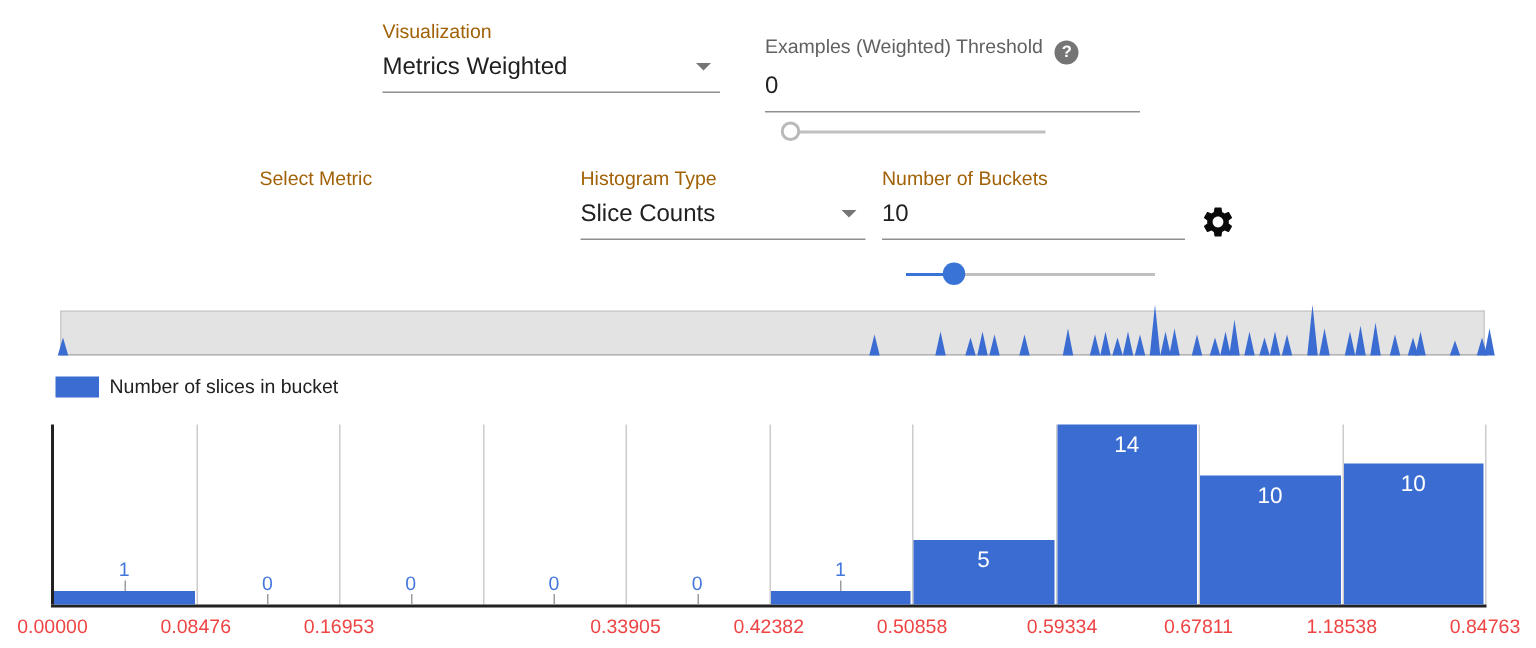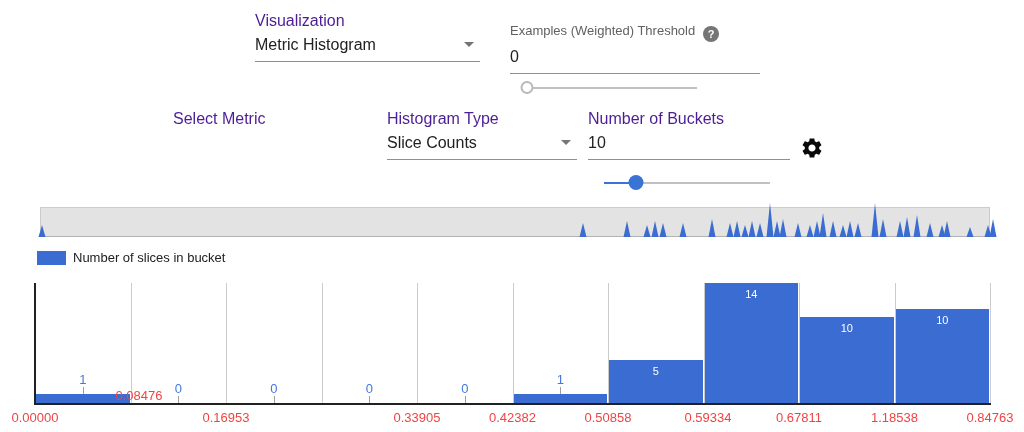--- a/index.html
+++ b/index.html
@@ -1,19 +1,19 @@
 <!DOCTYPE html>
 <html><head>
 <meta charset="utf-8">
 <style>
   html,body{margin:0;padding:0;}
   body{width:1024px;height:432px;position:relative;background:#fff;
        font-family:"Liberation Sans",sans-serif;overflow:hidden;}
   .abs{position:absolute;}
-  .field-label{font-size:16px;color:#4c1d95;line-height:14px;white-space:nowrap;}
+  .field-label{font-size:13px;color:#a16207;line-height:14px;white-space:nowrap;}
   .field-value{font-size:16px;color:#212121;line-height:22px;padding:6px 0 5px 0;
                border-bottom:1px solid #8f8f8f;position:relative;white-space:nowrap;}
   .dd-arrow{position:absolute;right:6px;top:14px;width:0;height:0;
             border-left:5px solid transparent;border-right:5px solid transparent;
             border-top:5px solid #757575;}
   .help-circle{display:inline-block;width:16px;height:16px;border-radius:50%;
                background:#757575;color:#fff;font-size:11px;font-weight:bold;
                text-align:center;line-height:16px;margin-left:8px;vertical-align:-3px;}
   .slider{height:8px;}
   .slider .track{position:absolute;left:0;right:0;top:3px;height:2px;background:#c0c0c0;}
@@ -22,33 +22,33 @@
               background:#fff;border:2px solid #b9b9b9;box-sizing:border-box;transform:translateX(-50%);}
   .thumb-solid{position:absolute;top:-4px;width:15px;height:15px;border-radius:50%;
                transform:translateX(-50%);}
   #overview-strip{background:#e3e3e3;border:1px solid #cccccc;border-bottom-color:#b3b3b3;}
   #legend-row{display:flex;align-items:flex-start;}
   #legend-swatch{width:29px;height:14px;}
   #legend-label{font-size:13px;color:#212121;margin-left:7px;line-height:14px;}
   .gridline{position:absolute;width:1px;background:#cccccc;}
   .axis{position:absolute;background:#212121;}
   .bar{position:absolute;}
-  .bar-label-in{position:absolute;width:60px;text-align:center;font-size:11px;color:#ffffff;}
+  .bar-label-in{position:absolute;width:60px;text-align:center;font-size:15px;color:#ffffff;}
   .bar-label-out{position:absolute;width:40px;text-align:center;font-size:13px;}
   .leader{position:absolute;width:1px;background:#9e9e9e;}
   .tick-label{position:absolute;width:64px;text-align:center;font-size:13px;color:#ef4444;}
   #gear-btn{width:24px;height:24px;cursor:pointer;}
 </style>
 </head>
 <body>
 
 <div class="abs" style="left:255px;top:14px;width:225px;">
   <div class="field-label">Visualization</div>
   <div class="field-value">
-    <span>Metric Histogram</span>
+    <span>Metrics Weighted</span>
     <span class="dd-arrow"></span>
   </div>
 </div>
 
 <div class="abs" style="left:510px;top:24px;width:250px;">
   <div class="field-label" style="font-size:13px;color:#616161;">
     <span>Examples (Weighted) Threshold</span><span class="help-circle">?</span>
   </div>
   <div class="field-value" style="padding-top:4px;">
     <span>0</span>
@@ -163,21 +163,21 @@
     <div class="leader" style="left: 560.25px; top: 387.429px; height: 7px;"></div>
     <div class="bar" style="left: 609px; top: 360.143px; width: 93.5px; height: 42.8571px; background: rgb(59, 108, 209);"></div>
     <div class="bar-label-in" style="left: 625.75px; top: 365.143px;">5</div>
     <div class="bar" style="left: 704.5px; top: 283px; width: 93.5px; height: 120px; background: rgb(59, 108, 209);"></div>
     <div class="bar-label-in" style="left: 721.25px; top: 288px;">14</div>
     <div class="bar" style="left: 800px; top: 317.286px; width: 93.5px; height: 85.7143px; background: rgb(59, 108, 209);"></div>
     <div class="bar-label-in" style="left: 816.75px; top: 322.286px;">10</div>
     <div class="bar" style="left: 895.5px; top: 308.714px; width: 93.5px; height: 94.2857px; background: rgb(59, 108, 209);"></div>
     <div class="bar-label-in" style="left: 912.25px; top: 313.714px;">10</div>
     <div class="tick-label" style="left: 3px; top: 410px;">0.00000</div>
-    <div class="tick-label" style="left: 98.5px; top: 388px; text-align: right;">0.08476</div>
+    <div class="tick-label" style="left: 98.5px; top: 410px;">0.08476</div>
     <div class="tick-label" style="left: 194px; top: 410px;">0.16953</div>
     <div class="tick-label" style="left: 289.5px; top: 388px; margin-top: 48px;">0.25429</div>
     <div class="tick-label" style="left: 385px; top: 410px;">0.33905</div>
     <div class="tick-label" style="left: 480.5px; top: 410px;">0.42382</div>
     <div class="tick-label" style="left: 576px; top: 410px;">0.50858</div>
     <div class="tick-label" style="left: 676px; top: 410px;">0.59334</div>
     <div class="tick-label" style="left: 767px; top: 410px;">0.67811</div>
     <div class="tick-label" style="left: 862.5px; top: 410px;">1.18538</div>
     <div class="tick-label" style="left: 958px; top: 410px;">0.84763</div>
   </div>

